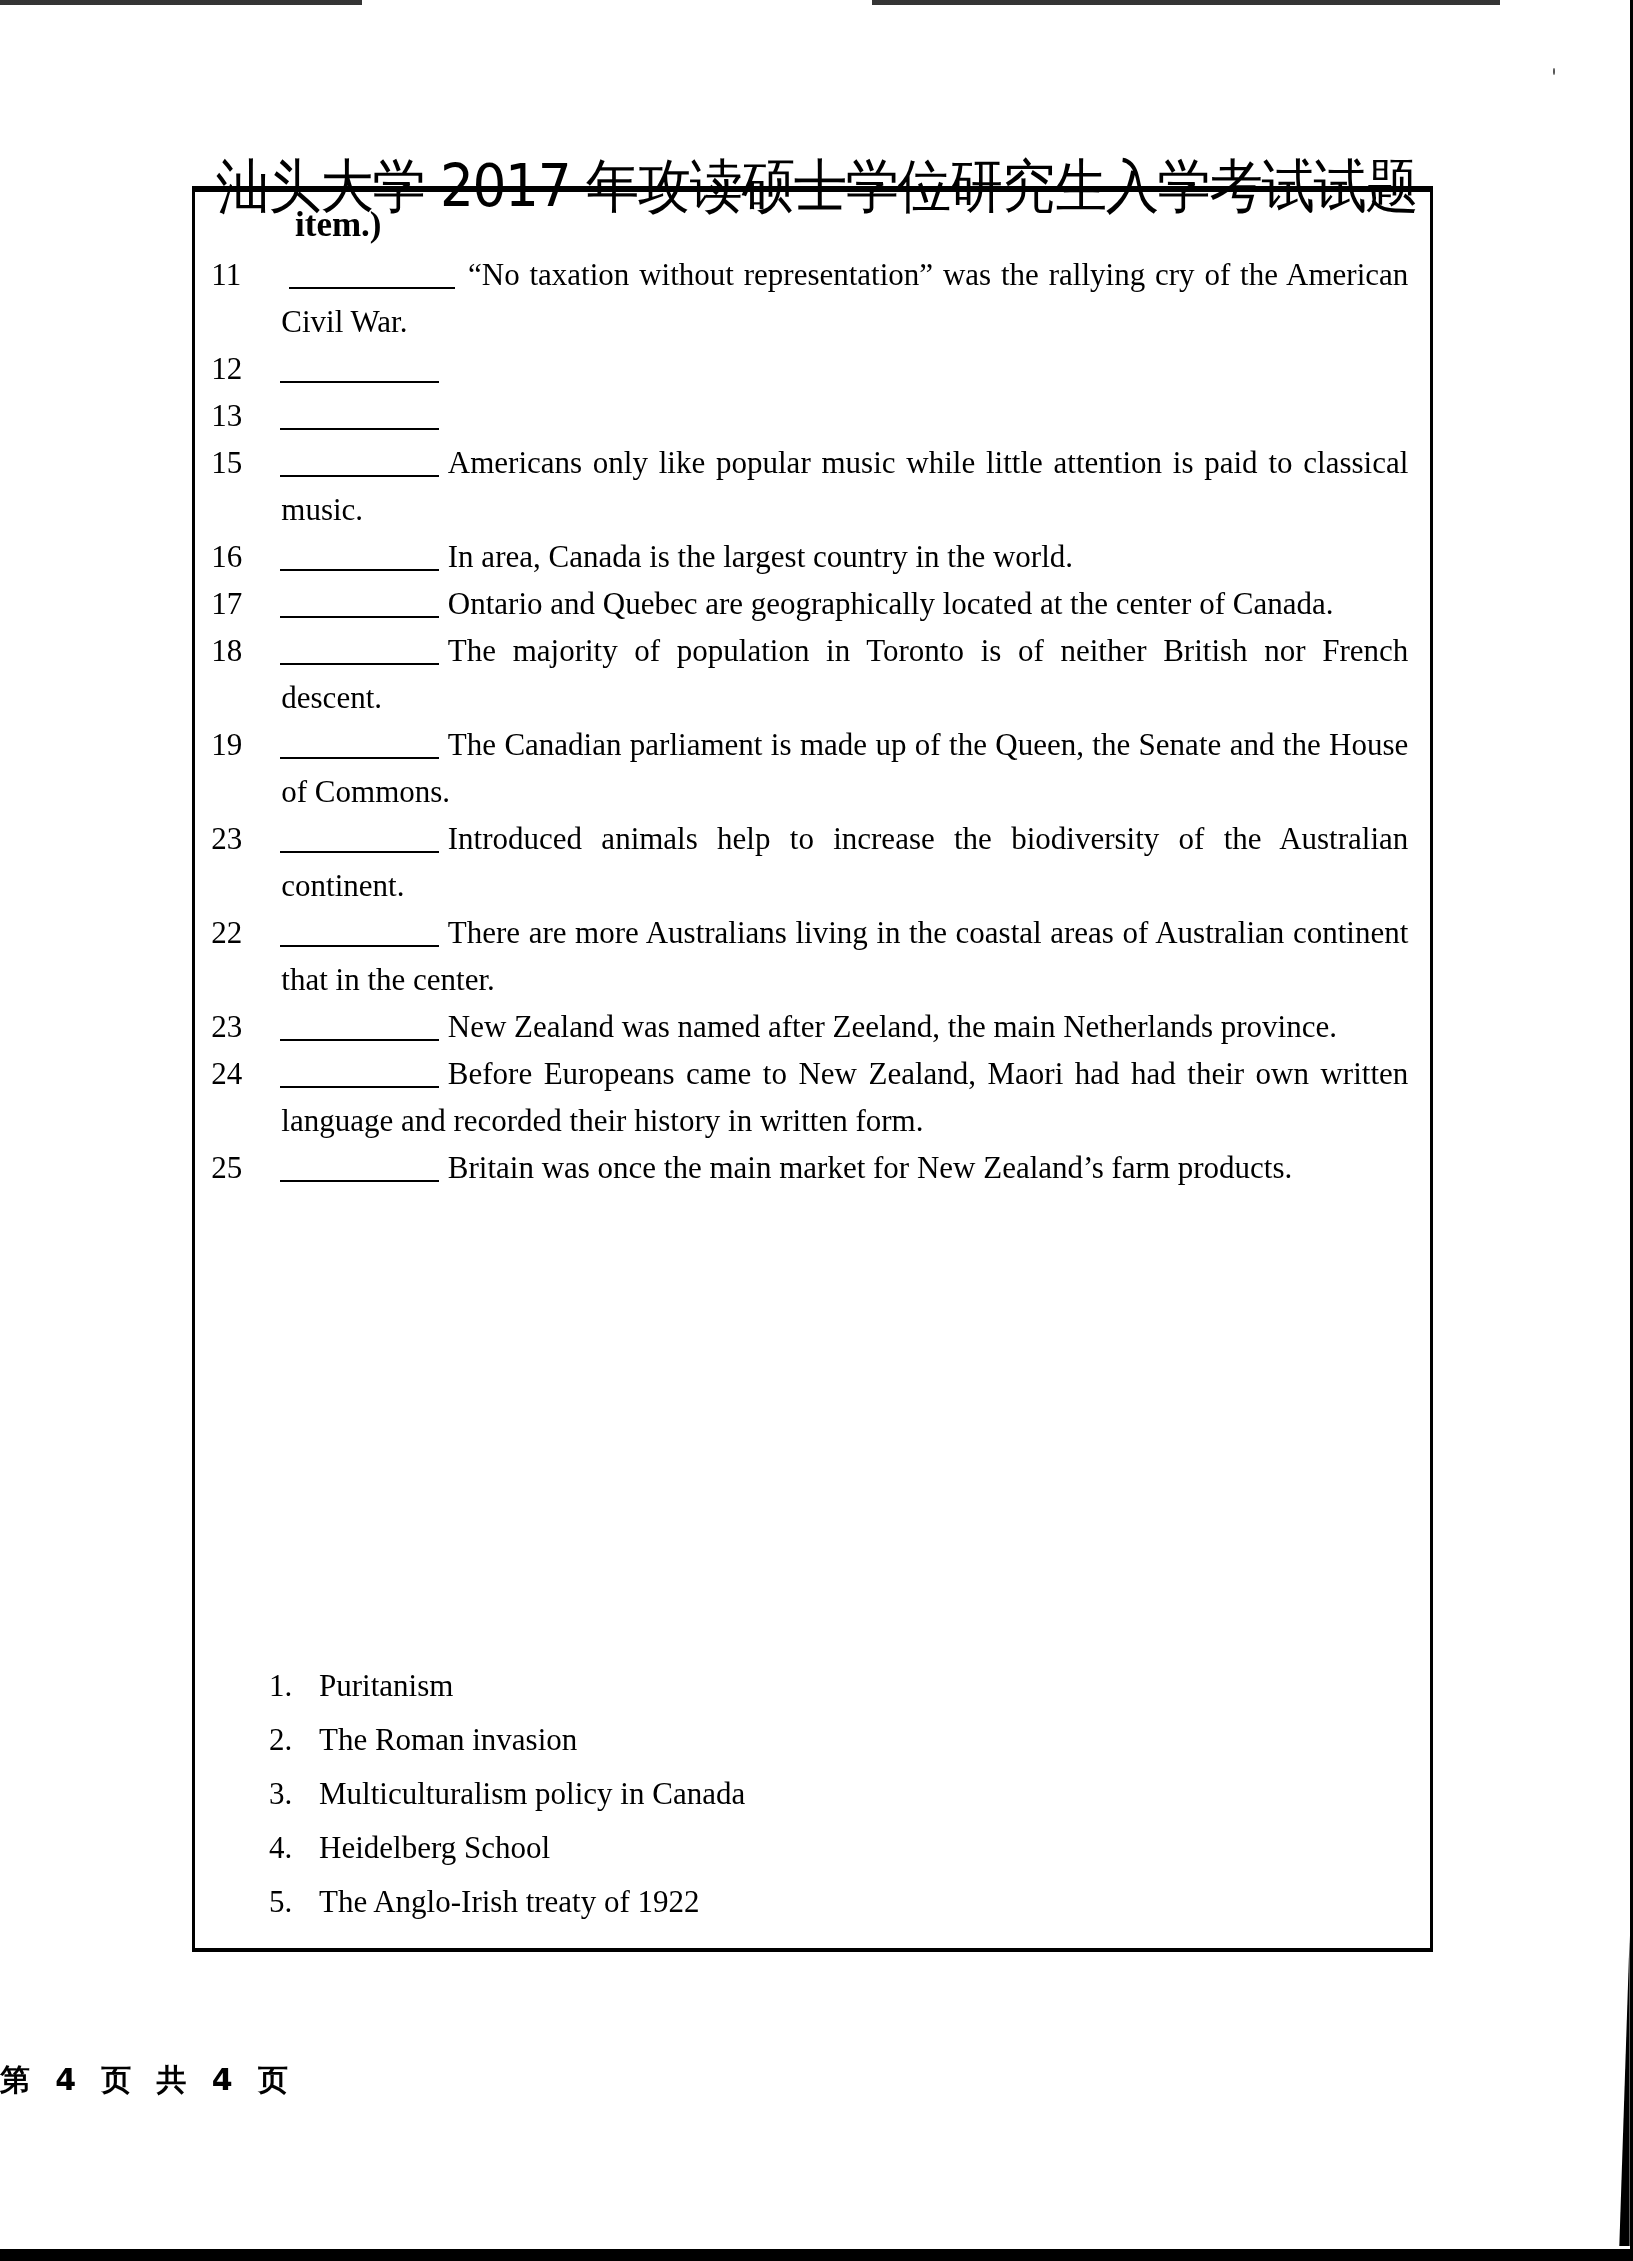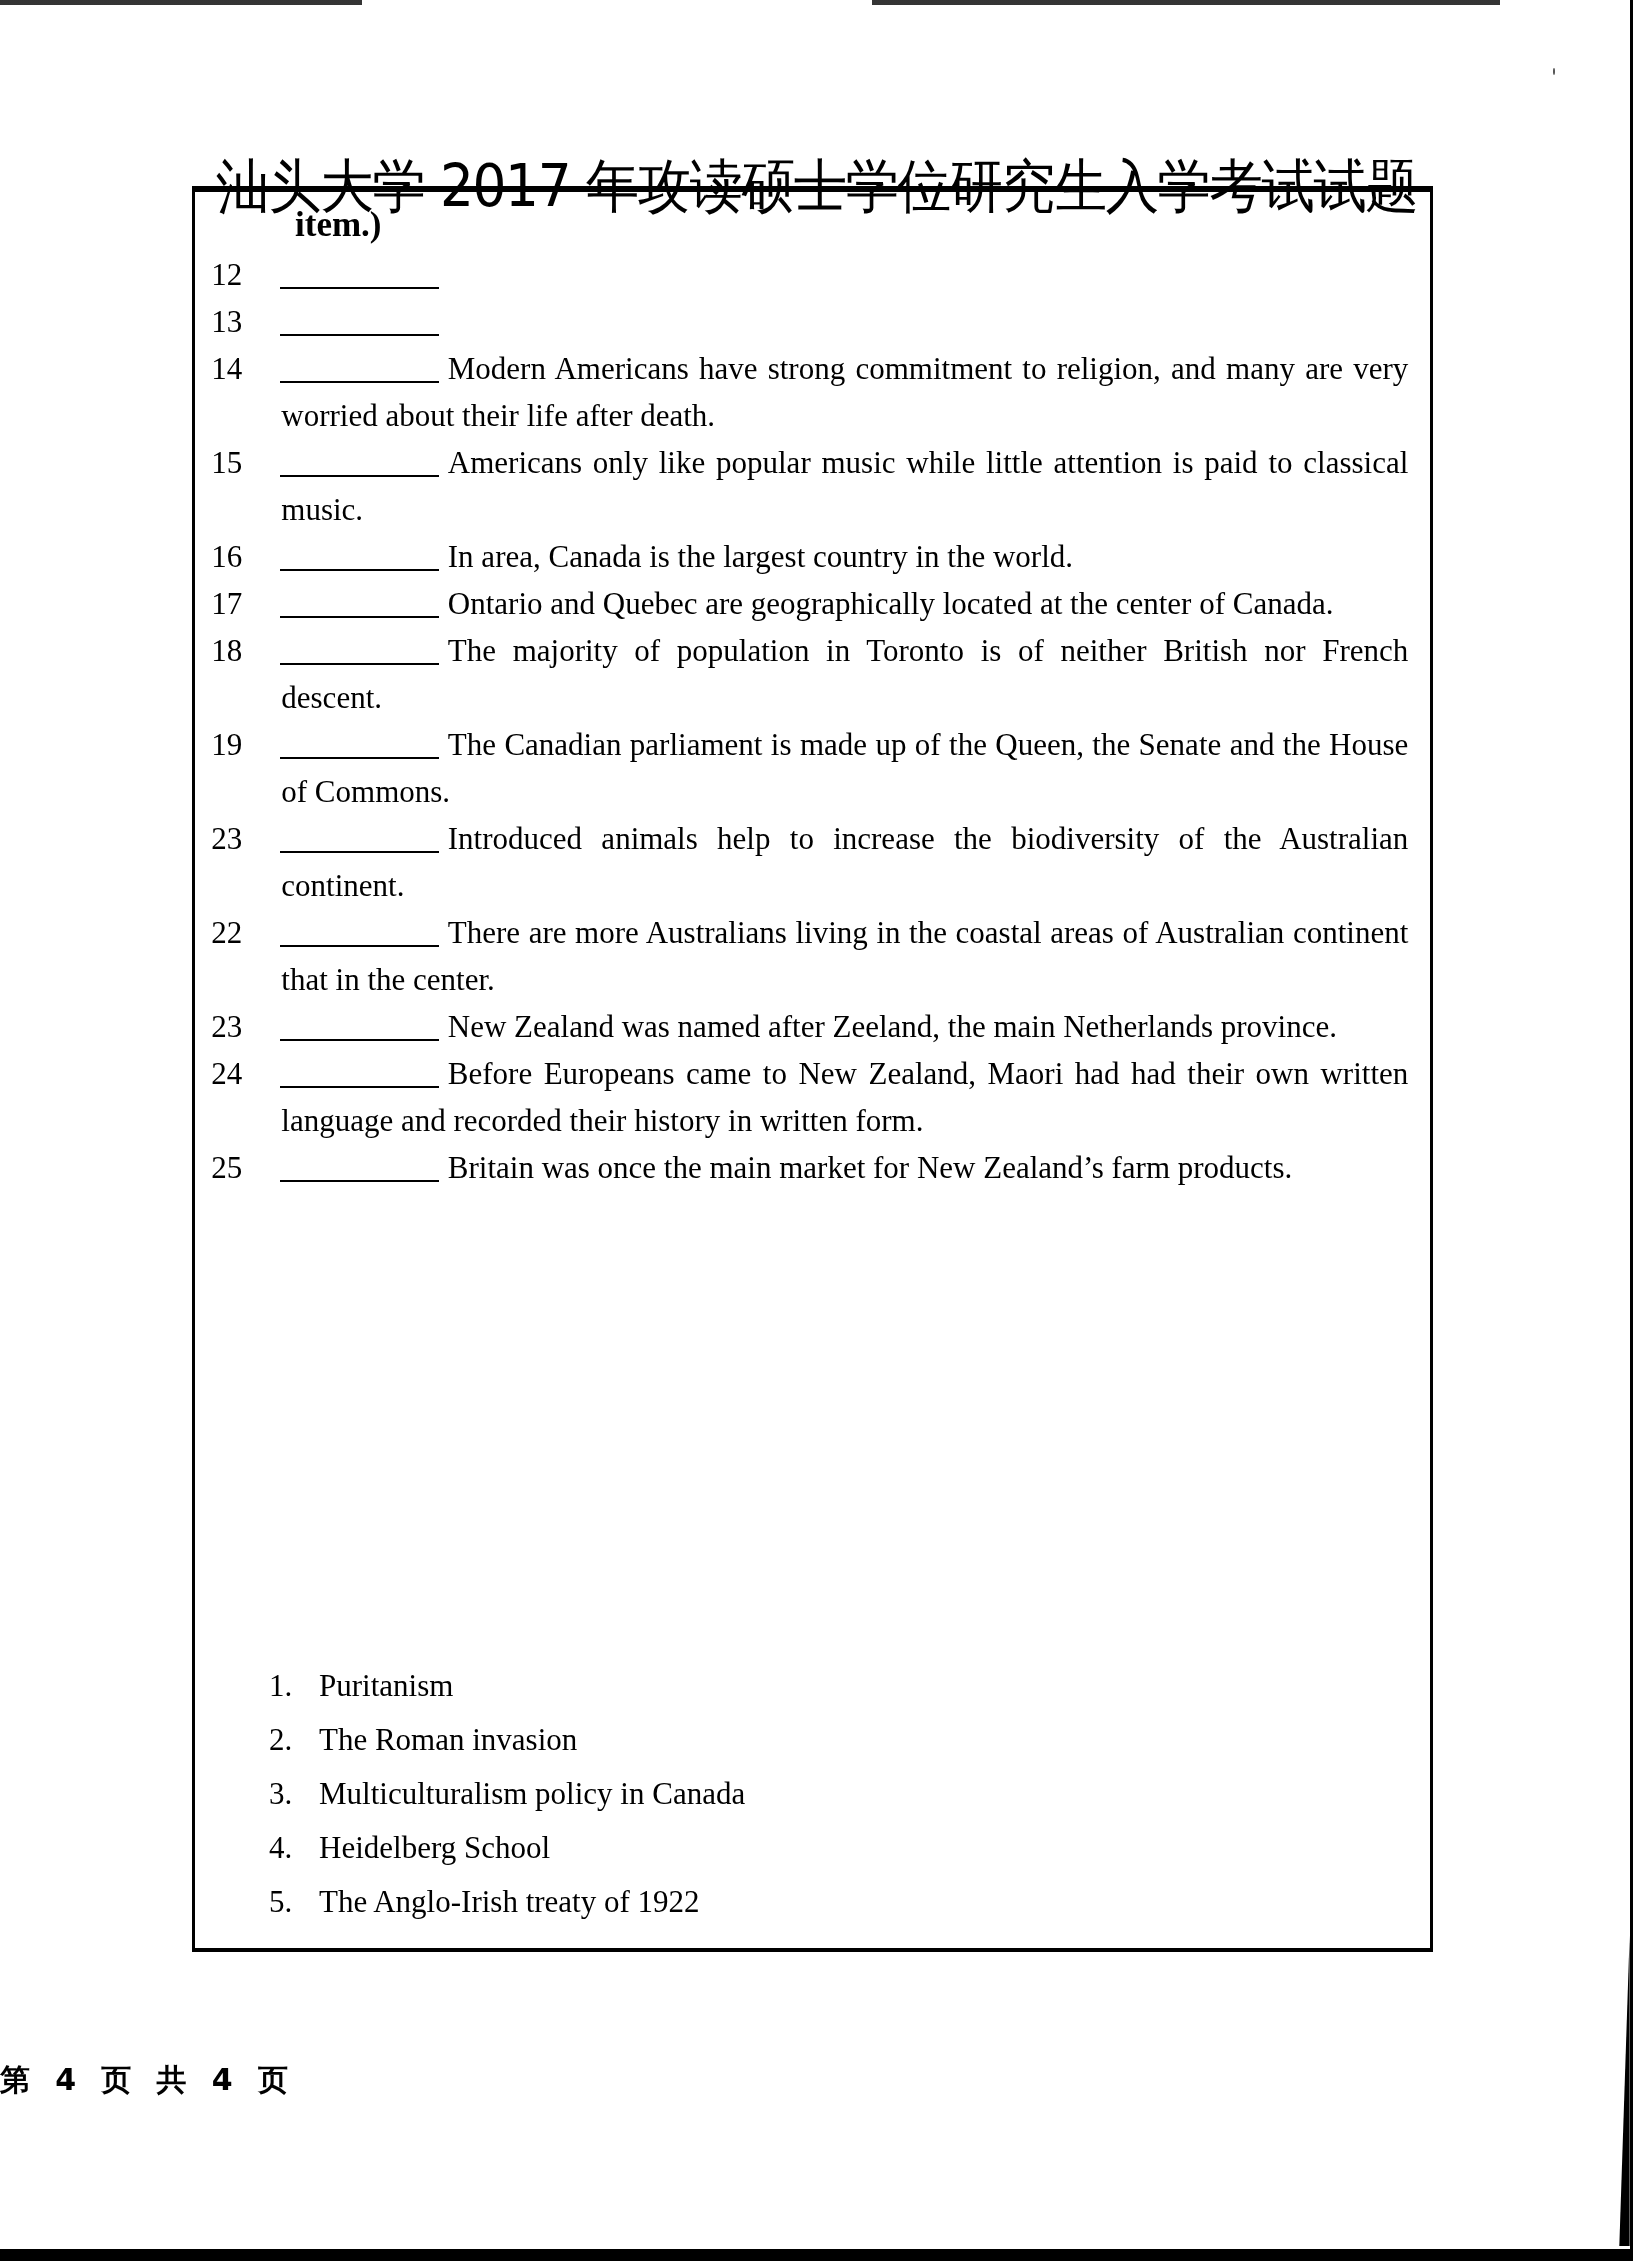--- a/index.html
+++ b/index.html
@@ -164,30 +164,30 @@
 <div class="speck" style="left:1553px;top:68px;height:7.4px;width:2.2px;"></div>
 
 <h1 class="title">汕头大学 2017 年攻读硕士学位研究生入学考试试题</h1>
 
 <div class="frame">
   <div class="frame-inner">
     <div class="cont-heading">item.)</div>
 
     <div class="tf-list">
       <div class="tf-item">
+        <span class="tf-num">11</span>
+        <span class="tf-blank" style="width:166px;margin-left:7.4px;margin-right:13.3px;"></span><span>“No taxation without representation” was the rallying cry of the American Civil War.</span>
+      </div>
+      <div class="tf-item">
         <span class="tf-num">12</span>
         <span class="tf-blank" style="margin-right:44px;"></span>
       </div>
       <div class="tf-item">
         <span class="tf-num">13</span>
         <span class="tf-blank"></span>
-      </div>
-      <div class="tf-item">
-        <span class="tf-num">14</span>
-        <span class="tf-blank"></span><span>Modern Americans have strong commitment to religion, and many are very worried about their life after death.</span>
       </div>
       <div class="tf-item">
         <span class="tf-num">15</span>
         <span class="tf-blank"></span><span>Americans only like popular music while little attention is paid to classical music.</span>
       </div>
       <div class="tf-item">
         <span class="tf-num">16</span>
         <span class="tf-blank"></span><span>In area, Canada is the largest country in the world.</span>
       </div>
       <div class="tf-item">

